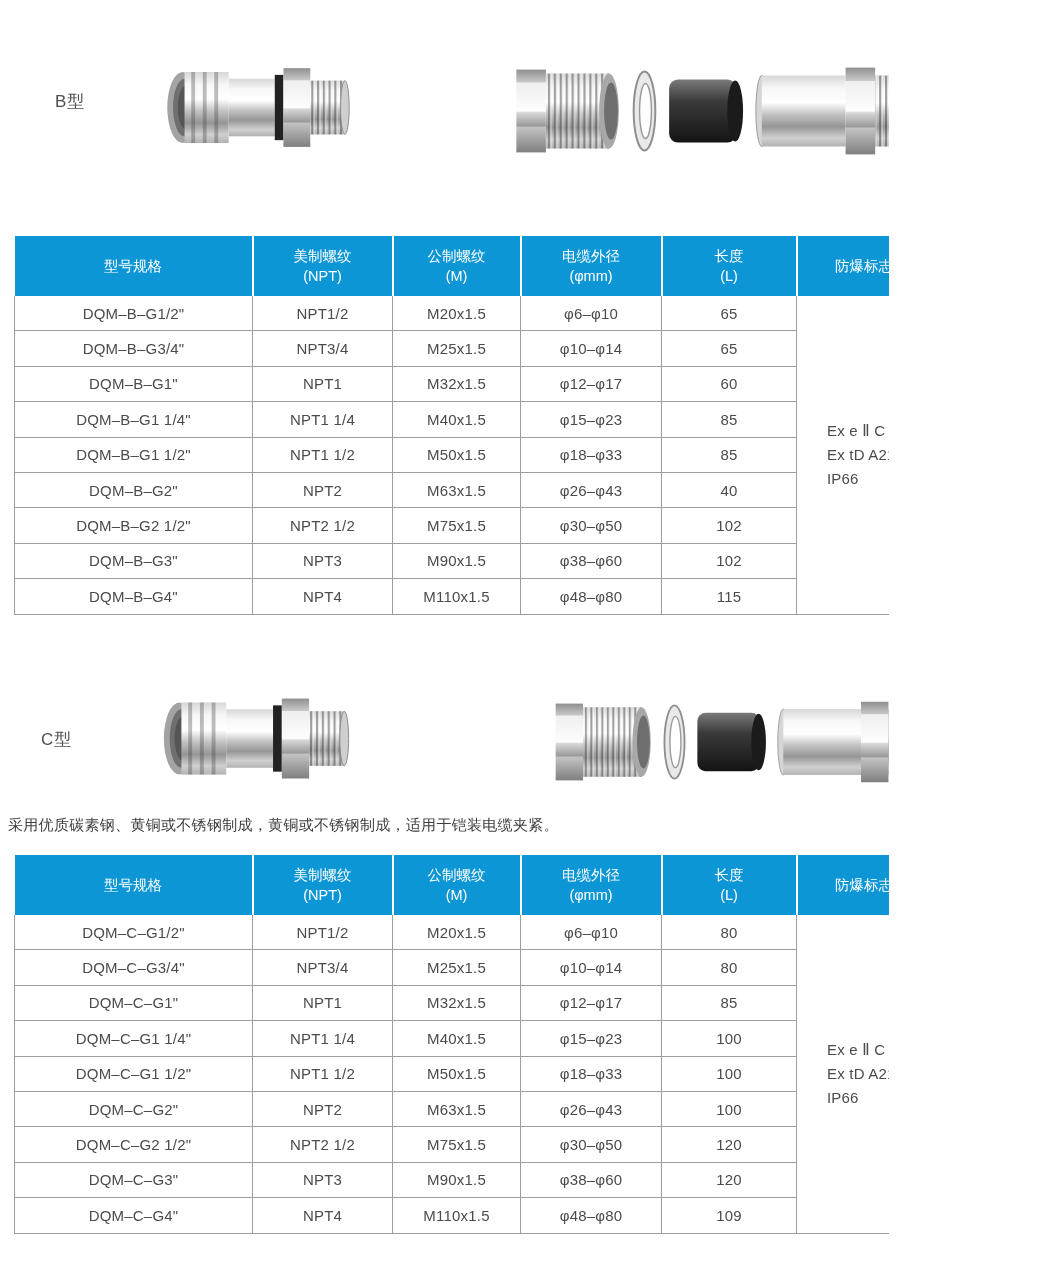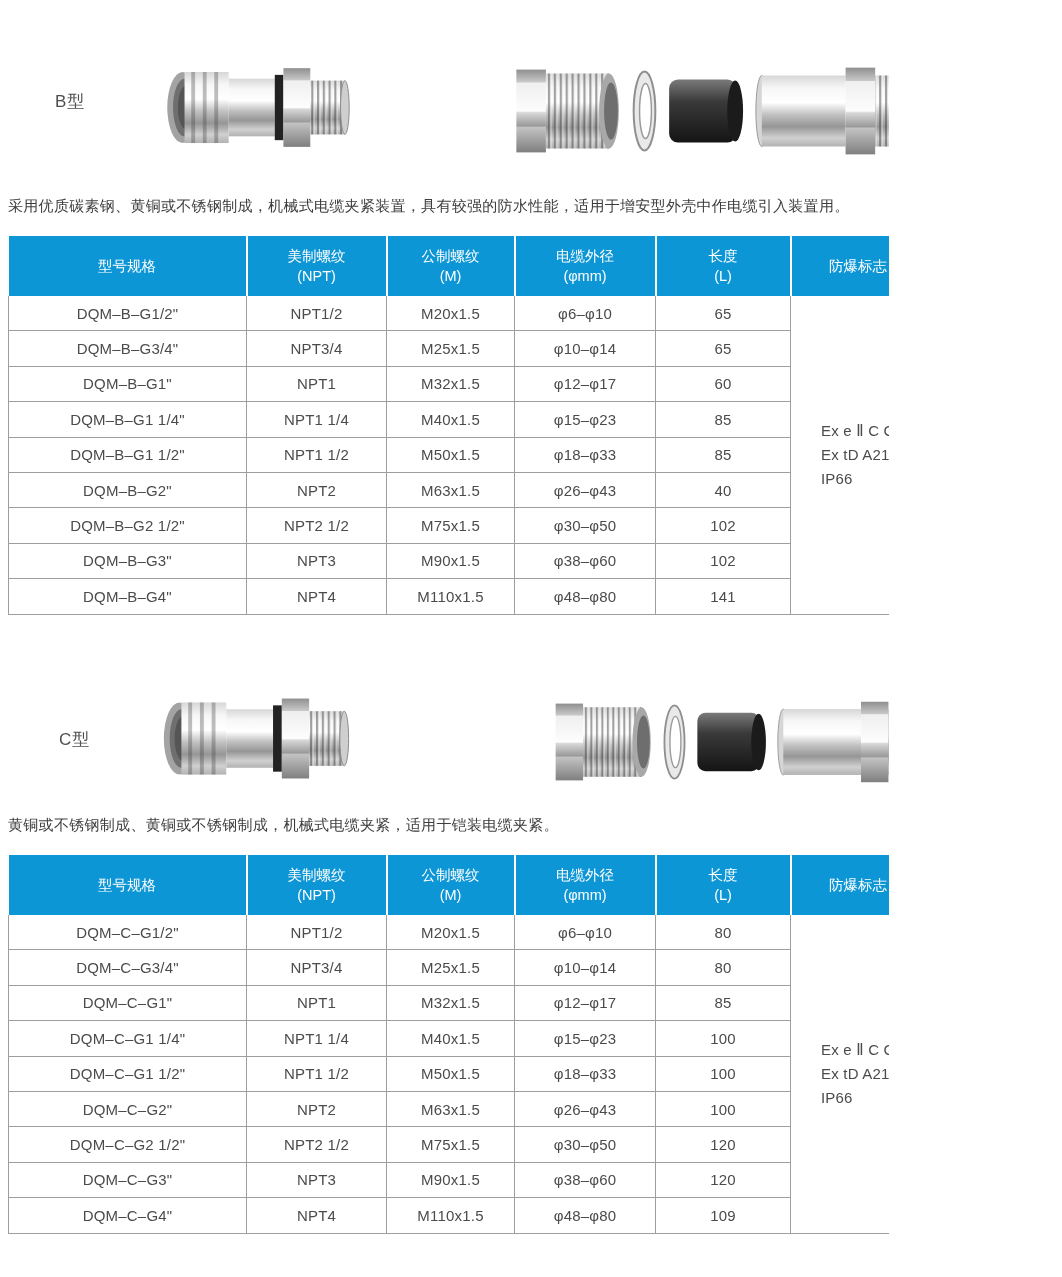--- a/index.html
+++ b/index.html
@@ -4,21 +4,21 @@
 <style>
   html,body{margin:0;padding:0;background:#ffffff;}
   body{width:1062px;height:1277px;position:relative;font-family:"Liberation Sans","DejaVu Sans",sans-serif;}
   .page{position:relative;width:889px;height:1277px;overflow:hidden;}
 
   .type-label{position:absolute;font-size:17px;color:#4e4e4e;letter-spacing:1px;}
   .desc{position:absolute;left:8px;margin:0;font-size:15px;color:#3d3d3d;letter-spacing:.3px;white-space:nowrap;}
 
   .img{position:absolute;}
 
-  .spec-table{position:absolute;left:8px;width:1046px;border-collapse:collapse;table-layout:fixed;}
+  .spec-table{position:absolute;left:14px;width:1046px;border-collapse:collapse;table-layout:fixed;}
   .spec-table th{
     background:#0d96d5;color:#ffffff;font-weight:normal;font-size:14.5px;
     height:60px;white-space:pre-line;line-height:1.4;border-right:2px solid #ffffff;
     vertical-align:middle;text-align:center;padding:0;
   }
   .spec-table th:last-child{border-right:none;}
   .spec-table td{
     border:1px solid #9e9e9e;height:34.4px;text-align:center;
     font-size:15px;color:#4b4b4b;padding:0;letter-spacing:.2px;background:#ffffff;
   }
@@ -108,21 +108,20 @@
 
   <div class="type-label" style="left:55px;top:90px;">B型</div>
 
   <svg class="img" style="left:160px;top:48px;" width="195" height="120">
     <use href="#g-assembled"></use>
   </svg>
   <svg class="img" style="left:505px;top:42px;" width="555" height="138">
     <use href="#g-exploded"></use>
   </svg>
 
-  <p class="desc" style="top:197px;">采用优质碳素钢、黄铜或不锈钢制成，机械式电缆夹紧装置，具有较强的防水性能，适用于增安型外壳中作电缆引入装置用。</p>
 
   <table class="spec-table tbl-b">
     <colgroup>
       <col style="width:238px">
         <col style="width:140px">
         <col style="width:128px">
       <col style="width:141px">
         <col style="width:135px">
         <col style="width:135px">
         <col style="width:129px">
@@ -202,35 +201,35 @@
           <td>NPT3</td>
           <td>M90x1.5</td>
           <td>φ38–φ60</td>
           <td>102</td>
         </tr>
         <tr>
           <td>DQM–B–G4"</td>
           <td>NPT4</td>
           <td>M110x1.5</td>
           <td>φ48–φ80</td>
-          <td>141</td>
+          <td>115</td>
         </tr>
       </tbody>
   </table>
 
-  <div class="type-label" style="left:59px;top:728px;">C型</div>
+  <div class="type-label" style="left:41px;top:728px;">C型</div>
 
   <svg class="img" style="left:158px;top:678px;" width="195" height="122">
     <use href="#g-assembled"></use>
   </svg>
   <svg class="img" style="left:545px;top:678px;" width="515" height="128">
     <use href="#g-exploded"></use>
   </svg>
 
-  <p class="desc" style="top:816px;">黄铜或不锈钢制成、黄铜或不锈钢制成，机械式电缆夹紧，适用于铠装电缆夹紧。</p>
+  <p class="desc" style="top:816px;">采用优质碳素钢、黄铜或不锈钢制成，黄铜或不锈钢制成，适用于铠装电缆夹紧。</p>
 
   <table class="spec-table tbl-c">
     <colgroup>
       <col style="width:238px">
         <col style="width:140px">
         <col style="width:128px">
       <col style="width:141px">
         <col style="width:135px">
         <col style="width:135px">
         <col style="width:129px">

